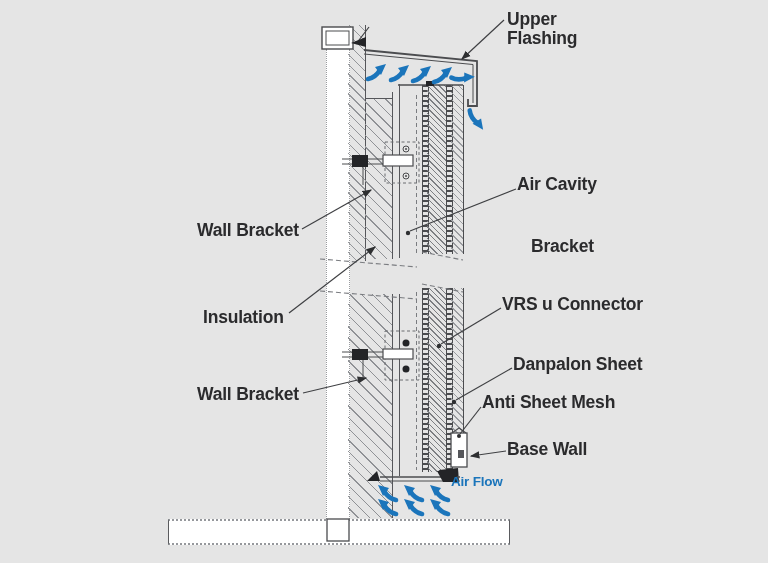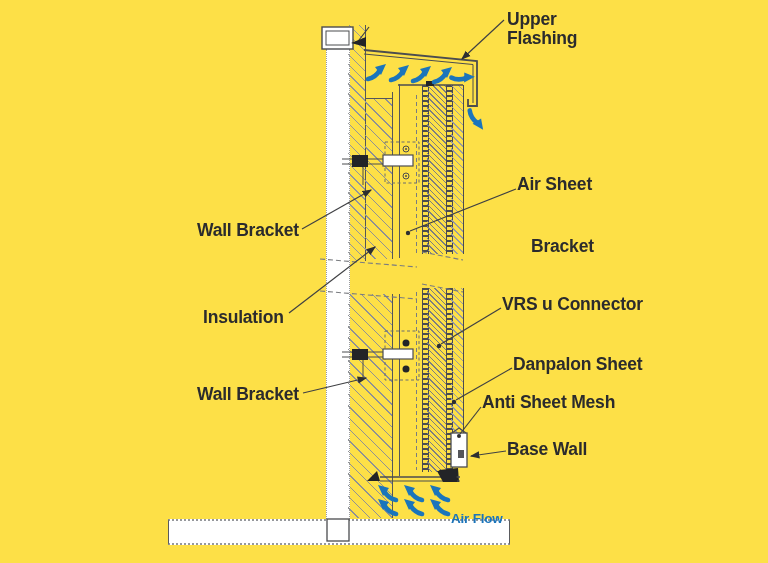--- a/index.html
+++ b/index.html
@@ -1,17 +1,17 @@
 <!DOCTYPE html>
 <html><head>
 <meta charset="utf-8">
 <style>
   html,body{margin:0;padding:0;background:#ffffff;}
   .stage{
-    position:relative;width:768px;height:563px;background:#fde047;overflow:hidden;
+    position:relative;width:768px;height:563px;background:#e5e5e5;overflow:hidden;
     font-family:"Liberation Sans","DejaVu Sans",sans-serif;
   }
   .lbl{
     position:absolute;color:#2b2b2d;font-size:17.5px;font-weight:600;
     letter-spacing:-0.2px;line-height:19px;white-space:nowrap;
   }
   .lbl.wrap{white-space:normal;width:78px;}
   .lbl.blue{color:#1b75bb;font-size:13.5px;font-weight:600;}
   
   .hatch{position:absolute;}
@@ -168,23 +168,23 @@
     </g>
     <g fill="#2e2f31">
       <circle cx="408" cy="233" r="2.2"></circle>
       <circle cx="439" cy="346" r="2.2"></circle>
       <circle cx="454" cy="402" r="2.2"></circle>
       <circle cx="459" cy="436" r="2"></circle>
     </g>
   </svg>
 
   <div class="lbl wrap" style="left:507px;top:10px;">Upper Flashing</div>
-  <div class="lbl" style="left:517px;top:175px;">Air Sheet</div>
+  <div class="lbl" style="left:517px;top:175px;">Air Cavity</div>
   <div class="lbl" style="left:531px;top:237px;">Bracket</div>
   <div class="lbl" style="left:502px;top:295px;">VRS u Connector</div>
   <div class="lbl" style="left:513px;top:355px;">Danpalon Sheet</div>
   <div class="lbl" style="left:482px;top:393px;">Anti Sheet Mesh</div>
   <div class="lbl" style="left:507px;top:440px;">Base Wall</div>
   <div class="lbl" style="left:197px;top:221px;">Wall Bracket</div>
   <div class="lbl" style="left:203px;top:308px;">Insulation</div>
   <div class="lbl" style="left:197px;top:385px;">Wall Bracket</div>
-  <div class="lbl blue" style="left:451px;top:509px;">Air Flow</div>
+  <div class="lbl blue" style="left:451px;top:472px;">Air Flow</div>
 </div>
 
 </body></html>

